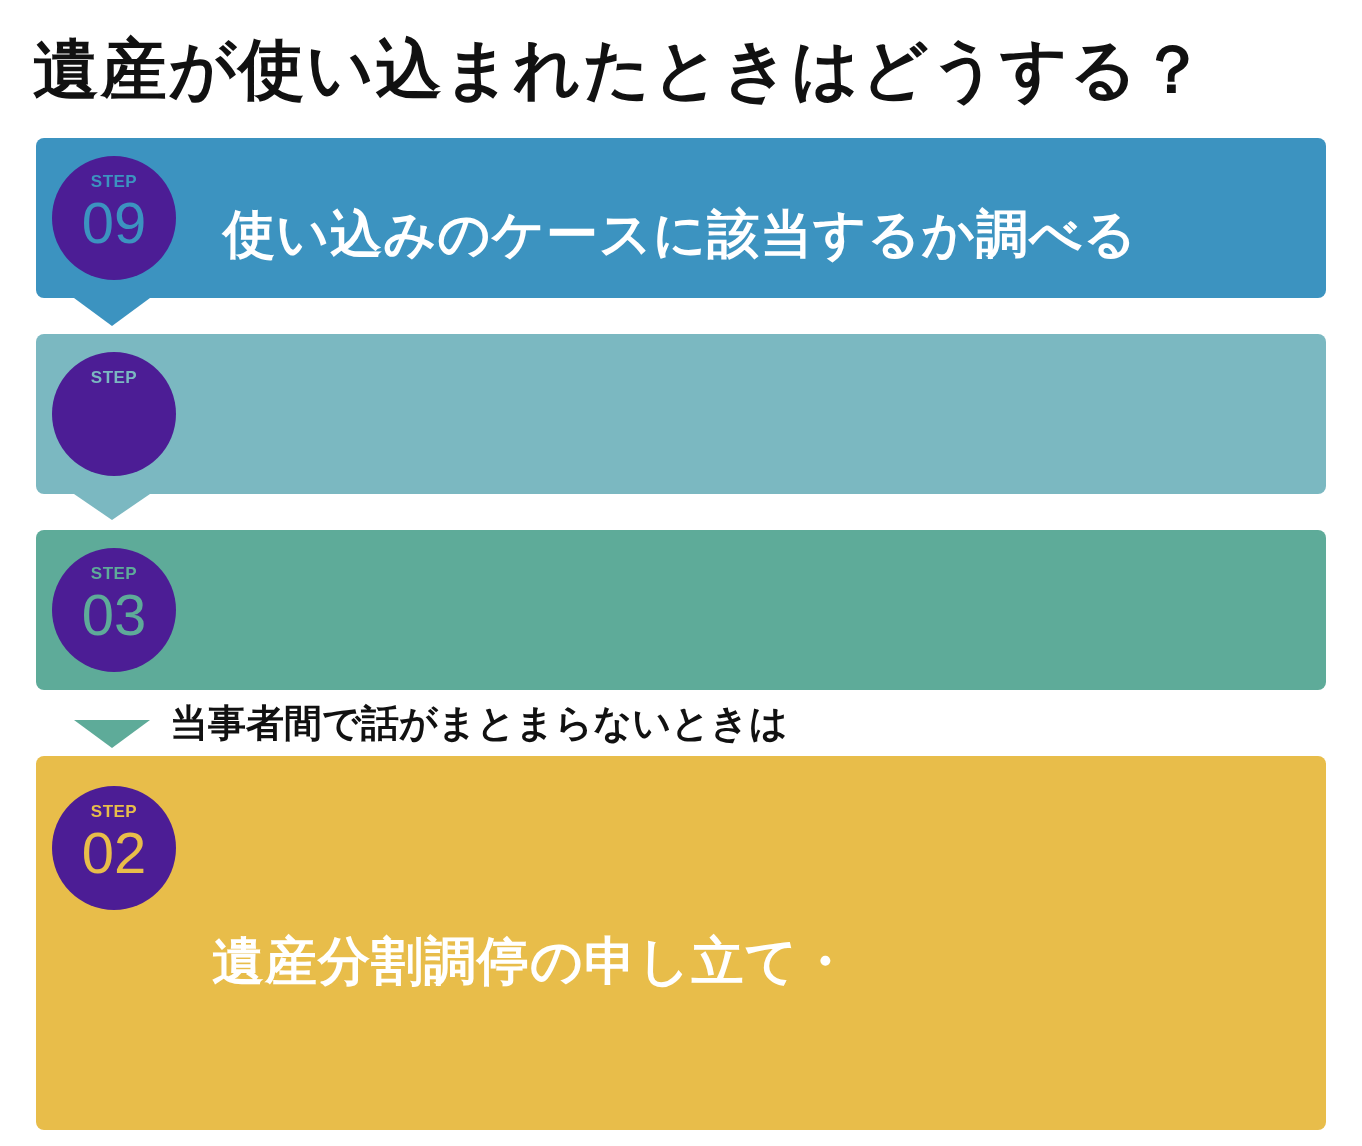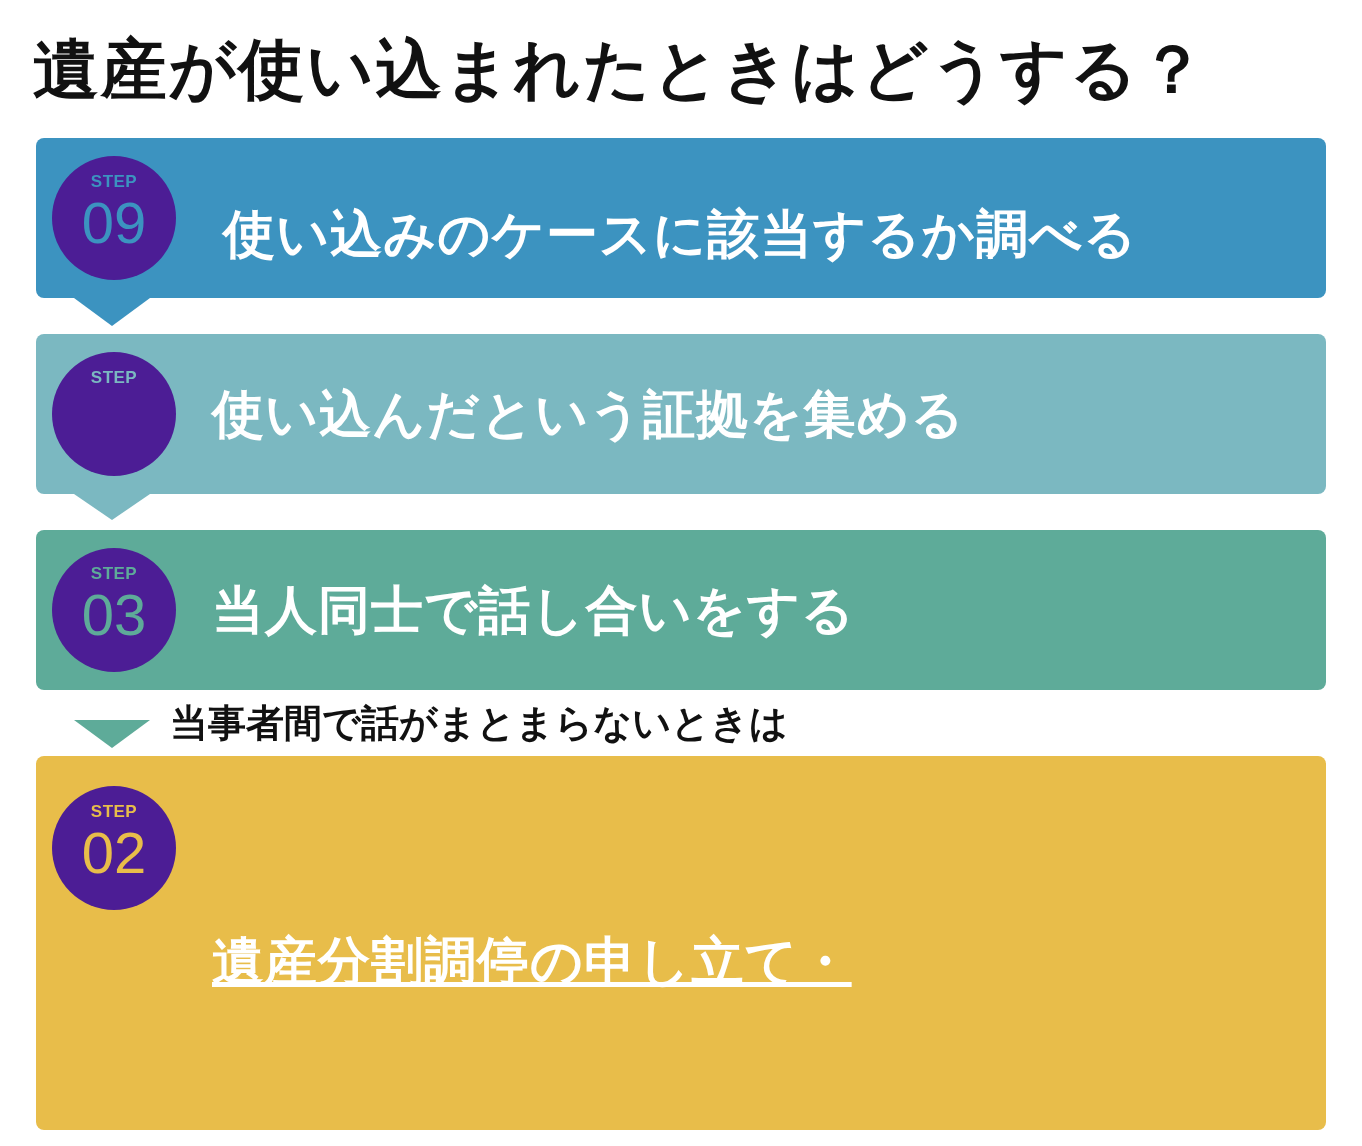--- a/index.html
+++ b/index.html
@@ -14,50 +14,48 @@
                    font-family: "Liberation Sans", sans-serif; letter-spacing: 0.5px; }
     .circle .num { position: absolute; left: 0; right: 0; top: 34px; font-size: 58px;
                    font-family: "Liberation Sans", sans-serif; line-height: 66px; }
     .step-title { position: absolute; left: 176px; color: #ffffff; font-size: 52px; font-weight: bold;
                   white-space: nowrap; letter-spacing: 1px; }
     .arrow { position: absolute; width: 0; height: 0; border-left: 38px solid transparent;
              border-right: 38px solid transparent; }
     .note { position: absolute; left: 170px; top: 698px; font-size: 38px; font-weight: bold; color: #111111;
             white-space: nowrap; }
     .sub { position: absolute; left: 176px; color: #ffffff; font-size: 52px; font-weight: bold; white-space: nowrap;
-           letter-spacing: 1px; line-height: 90px; text-decoration: underline; }
+           letter-spacing: 1px; line-height: 90px; }
   </style>
 </head>
 <body>
 
 <div class="title">遺産が使い込まれたときはどうする？</div>
 
 <div class="step" style="top:138px;height:160px;background:#3c93c0;">
   <div class="circle" style="top:18px;">
     <div class="lbl" style="color:#3c93c0;">STEP</div>
     <div class="num" style="color:#3c93c0;">09</div>
   </div>
   <div class="step-title" style="top:62px;margin-left:11px;">使い込みのケースに該当するか調べる</div>
 </div>
 <div class="arrow" style="left:74px;top:298px;border-top:28px solid #3c93c0;"></div>
 
 <div class="step" style="top:334px;height:160px;background:#7bb8c1;">
   <div class="circle" style="top:18px;">
     <div class="lbl" style="color:#7bb8c1;">STEP</div>
   </div>
-  <div class="step-title" style="top:46px;">使い込んだという証拠を集める</div>
 </div>
 <div class="arrow" style="left:74px;top:494px;border-top:26px solid #7bb8c1;"></div>
 
 <div class="step" style="top:530px;height:160px;background:#5eab99;">
   <div class="circle" style="top:18px;">
     <div class="lbl" style="color:#5eab99;">STEP</div>
     <div class="num" style="color:#5eab99;">03</div>
   </div>
-  <div class="step-title" style="top:46px;">当人同士で話し合いをする</div>
 </div>
 <div class="arrow" style="left:74px;top:720px;border-top:28px solid #5eab99;"></div>
 <div class="note">当事者間で話がまとまらないときは</div>
 
 <div class="step" style="top:756px;height:374px;background:#e8bd4a;">
   <div class="circle" style="top:30px;">
     <div class="lbl" style="color:#e8bd4a;">STEP</div>
     <div class="num" style="color:#e8bd4a;">02</div>
   </div>
   <div class="sub" style="top:160px;">遺産分割調停の申し立て・</div>

